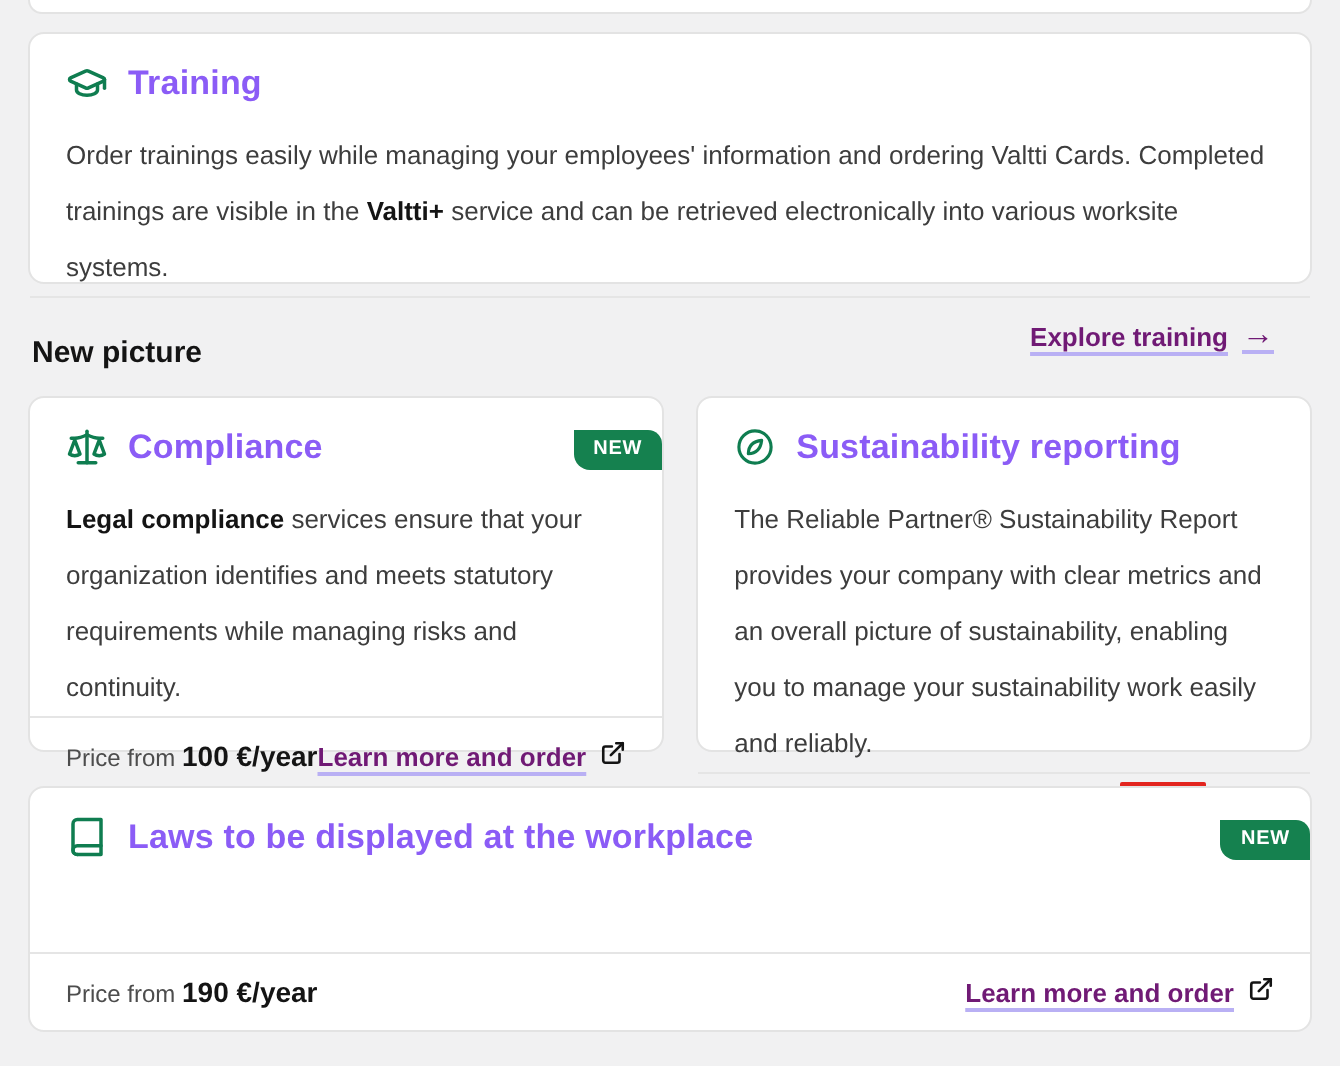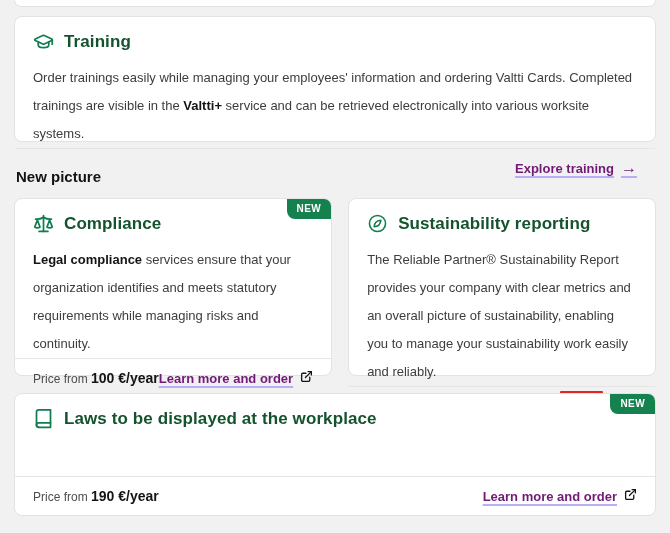--- a/index.html
+++ b/index.html
@@ -38,21 +38,21 @@
     margin: 12px 14px 0;
     display: flex;
     gap: 16px;
     height: 178px;
   }
   .grid .card { flex: 1 1 0; }
   .card-laws { margin: 17px 14px 0; height: 123px; }
 
   .card-content { padding: 14px 18px 0; }
   .card-header { display: flex; align-items: center; gap: 10px; }
-  .card-title { font-size: 17px; font-weight: bold; color: #14532d; letter-spacing: 0.1px; }
+  .card-title { font-size: 17px; font-weight: bold; color: #8b5cf6; letter-spacing: 0.1px; }
   .card-icon { width: 21px; height: 21px; flex: 0 0 auto; display: block; }
   .card-body {
     margin-top: 12px;
     font-size: 13px;
     line-height: 28px;
     color: #3d3d3d;
   }
   .card-body b, .price b { color: #141414; }
 
   .card-footer {
@@ -88,21 +88,21 @@
     display: inline-flex;
     align-items: center;
     gap: 7px;
     white-space: nowrap;
   }
   .ext-icon, .arrow-icon { display: inline-block; }
   .arrow-icon { font-size: 16px; font-weight: normal; text-decoration: none; line-height: 1; }
 
   .badge {
     position: absolute;
-    top: 0;
+    top: 16px;
     right: 0;
     background: #15814f;
     color: #ffffff;
     font-size: 10px;
     font-weight: bold;
     letter-spacing: 0.4px;
     padding: 4px 10px 5px;
     border-radius: 0 7px 0 8px;
   }
 

